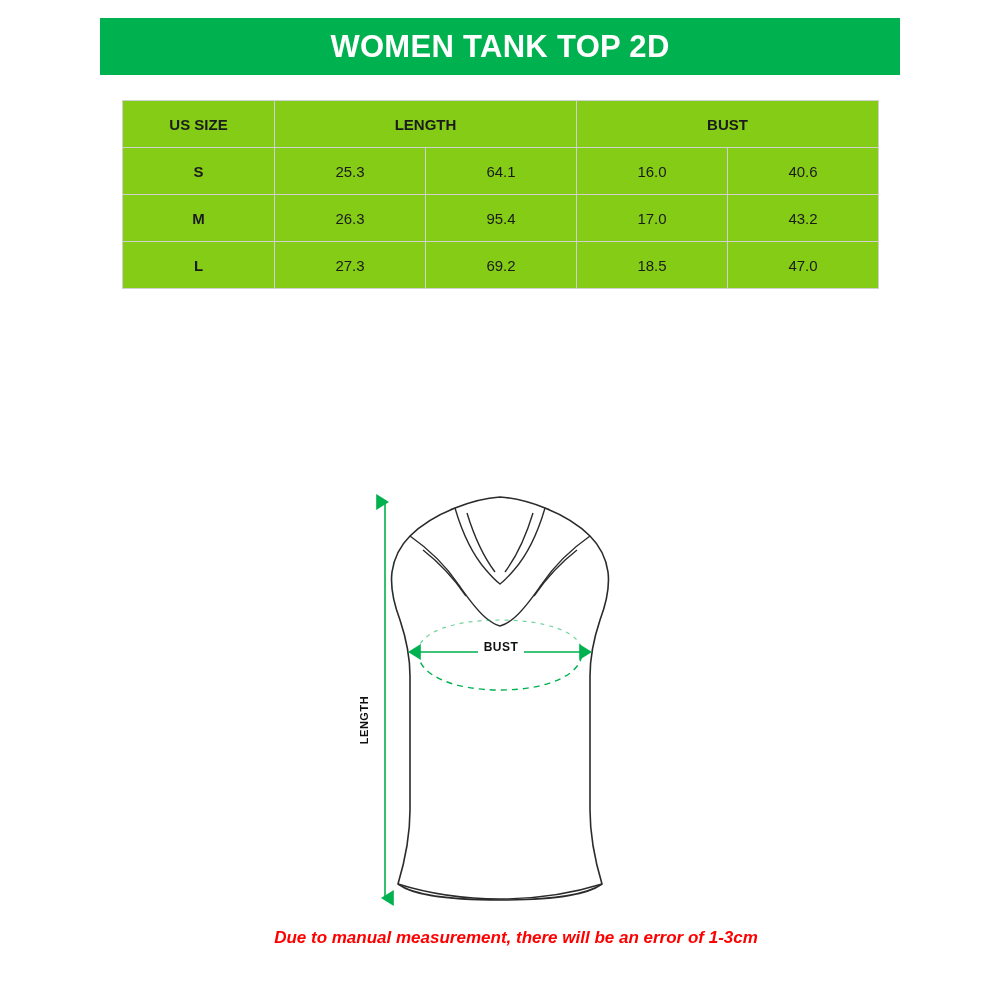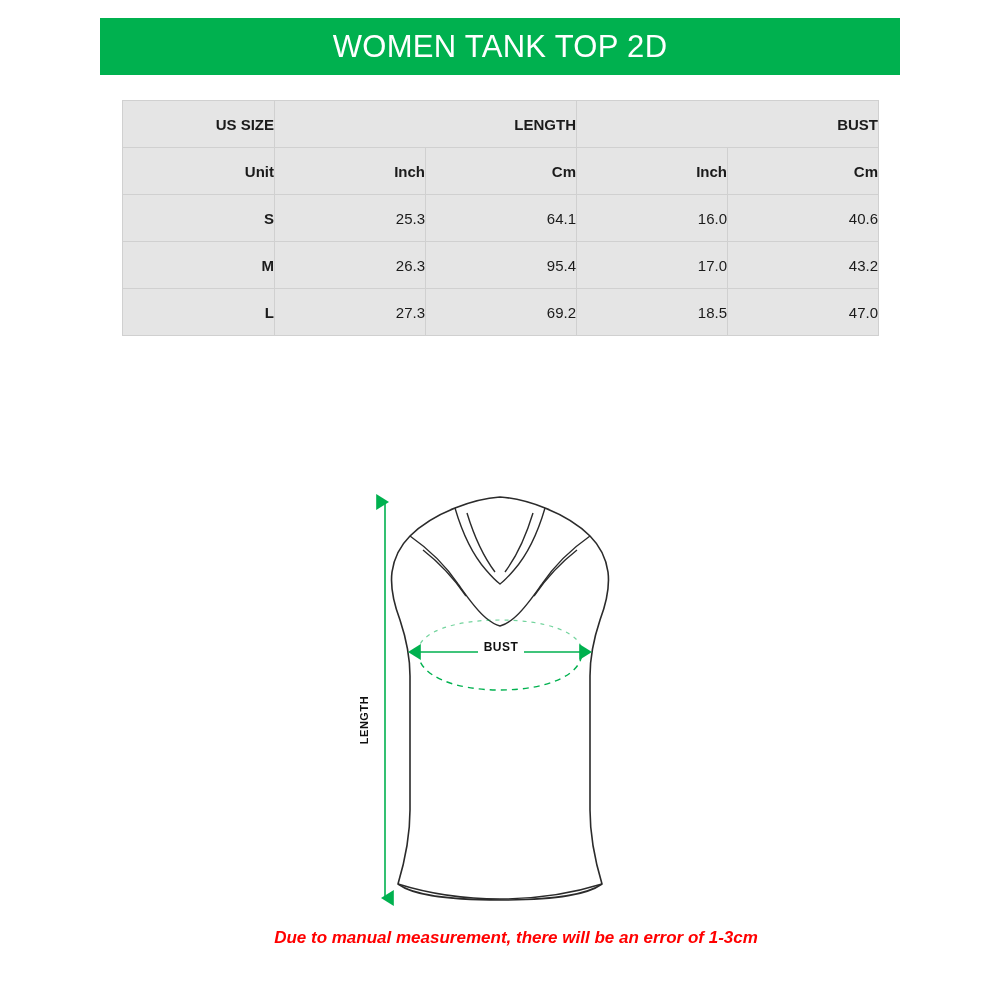--- a/index.html
+++ b/index.html
@@ -23,21 +23,21 @@
     width: 800px;
     height: 57px;
     background: #00b14f;
     display: flex;
     align-items: center;
     justify-content: center;
   }
   .header-title {
     color: #ffffff;
     font-size: 31px;
-    font-weight: normal;
+    font-weight: bold;
     letter-spacing: 0.3px;
     line-height: 1;
     text-align: center;
   }
 
   
   .size-table-wrap {
     position: absolute;
     left: 122px;
     top: 100px;
@@ -45,25 +45,25 @@
   }
   table.size-table {
     border-collapse: collapse;
     width: 756px;
     table-layout: fixed;
   }
   table.size-table th,
   table.size-table td {
     border: 1px solid #d0d0d0;
     height: 46px;
-    text-align: right;
+    text-align: center;
     vertical-align: middle;
     font-size: 15px;
     color: #1b1b1b;
-    background: #e5e5e5;
+    background: #84cc16;
     padding: 0;
   }
   table.size-table th {
     font-weight: bold;
     font-size: 15px;
   }
   table.size-table td.size-label {
     font-weight: bold;
   }
   col.c-size  { width: 152px; }
@@ -124,27 +124,20 @@
       <col class="c-len-in">
       <col class="c-len-cm">
       <col class="c-bust-in">
       <col class="c-bust-cm">
     </colgroup>
     <thead>
       <tr>
         <th>US SIZE</th>
         <th colspan="2">LENGTH</th>
         <th colspan="2">BUST</th>
-      </tr>
-      <tr>
-        <th>Unit</th>
-        <th>Inch</th>
-        <th>Cm</th>
-        <th>Inch</th>
-        <th>Cm</th>
       </tr>
     </thead>
     <tbody>
       <tr>
         <td class="size-label">S</td>
         <td>25.3</td>
         <td>64.1</td>
         <td>16.0</td>
         <td>40.6</td>
       </tr>

